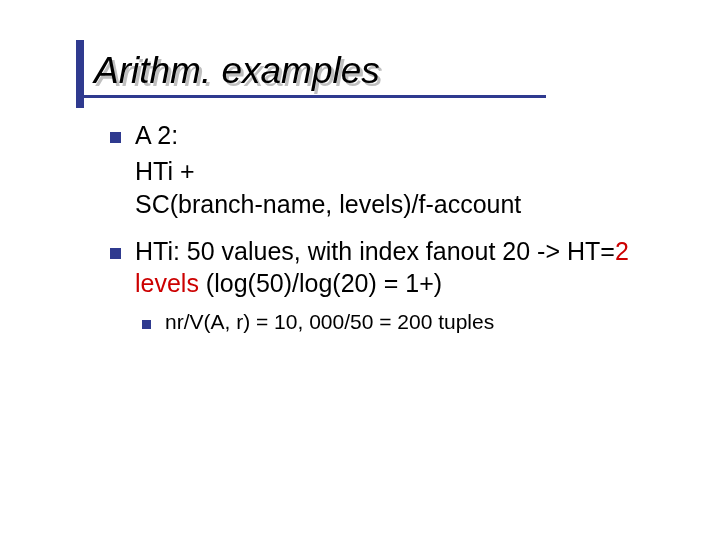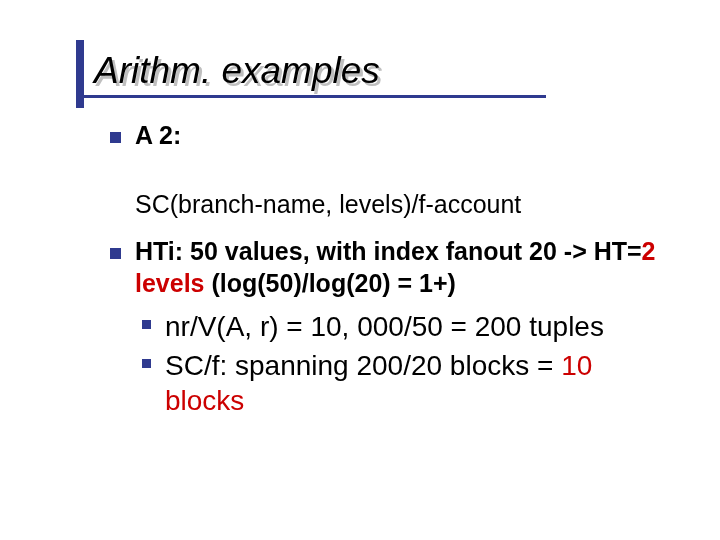--- a/index.html
+++ b/index.html
@@ -6,25 +6,25 @@
   html, body { width: 720px; height: 540px; background: #fff; font-family: Verdana, Geneva, sans-serif; color: #000; }
   .slide { position: relative; width: 720px; height: 396px; padding: 50px 0 0 0; }
   .title-wrap { position: relative; margin: 0 0 28px 94px; }
   .title-bar { position: absolute; left: -18px; top: -10px; width: 8px; height: 68px; background: #2f3a8f; }
   .title-underline { position: absolute; left: -18px; bottom: -6px; width: 470px; height: 3px; background: #2f3a8f; }
   .title-shadow { position: absolute; left: 3px; top: 3px; font-size: 37px; font-style: italic; color: #bfbfbf; white-space: nowrap; }
   .title { position: relative; font-size: 37px; font-style: italic; color: #000; white-space: nowrap; }
   .content { margin: 0 60px 0 110px; font-size: 25px; line-height: 1.25; }
   .b1 { display: flex; gap: 14px; margin-bottom: 4px; }
   .b1 .bullet { flex: 0 0 auto; margin-top: 12px; width: 11px; height: 11px; background: #2f3a8f; }
-  .b1 .txt { flex: 1 1 auto; font-weight: bold; }
+  .b1 .txt { flex: 1 1 auto; }
   .b1followp { margin: 4px 0 16px 25px; line-height: 1.3; }
   .b2 { display: flex; gap: 14px; margin: 0 0 4px 32px; }
   .b2 .bullet { flex: 0 0 auto; margin-top: 11px; width: 9px; height: 9px; background: #2f3a8f; }
-  .b2 .txt { flex: 1 1 auto; font-size: 28px; }
+  .b2 .txt { flex: 1 1 auto; font-size: 21px; }
   .num-red { color: #cc0000; }
 </style>
 </head>
 <body>
 
 <div class="slide">
 
   <div class="title-wrap">
     <div class="title-bar"></div>
     <div class="title-shadow">Arithm. examples</div>
@@ -32,40 +32,34 @@
     <div class="title-underline"></div>
   </div>
 
   <div class="content">
 
     <div class="b1">
       <div class="bullet"></div>
       <div class="txt">A 2:</div>
     </div>
     <div class="b1followp">
-      <br>
+      <span>HTi + </span><br>
       <span>SC(branch-name, levels)</span><span>/</span><span>f-account</span>
     </div>
 
     <div class="b1">
       <div class="bullet"></div>
       <div class="txt">
         <span>HTi: 50 values, with index fanout 20 -&gt; HT=</span><span class="num-red">2 levels</span><span> (log(50)/log(20) = 1+)</span>
       </div>
     </div>
 
 
     <div style="height:6px"></div>
 
     <div class="b2">
       <div class="bullet"></div>
       <div class="txt">nr/V(A, r) =  10, 000/50 = 200 tuples</div>
     </div>
 
-    <div class="b2">
-      <div class="bullet"></div>
-      <div class="txt">
-        <span>SC/f: spanning 200/20 blocks = </span><span class="num-red">10 blocks</span>
-      </div>
-    </div>
 
   </div>
 </div>
 
 </body></html>

